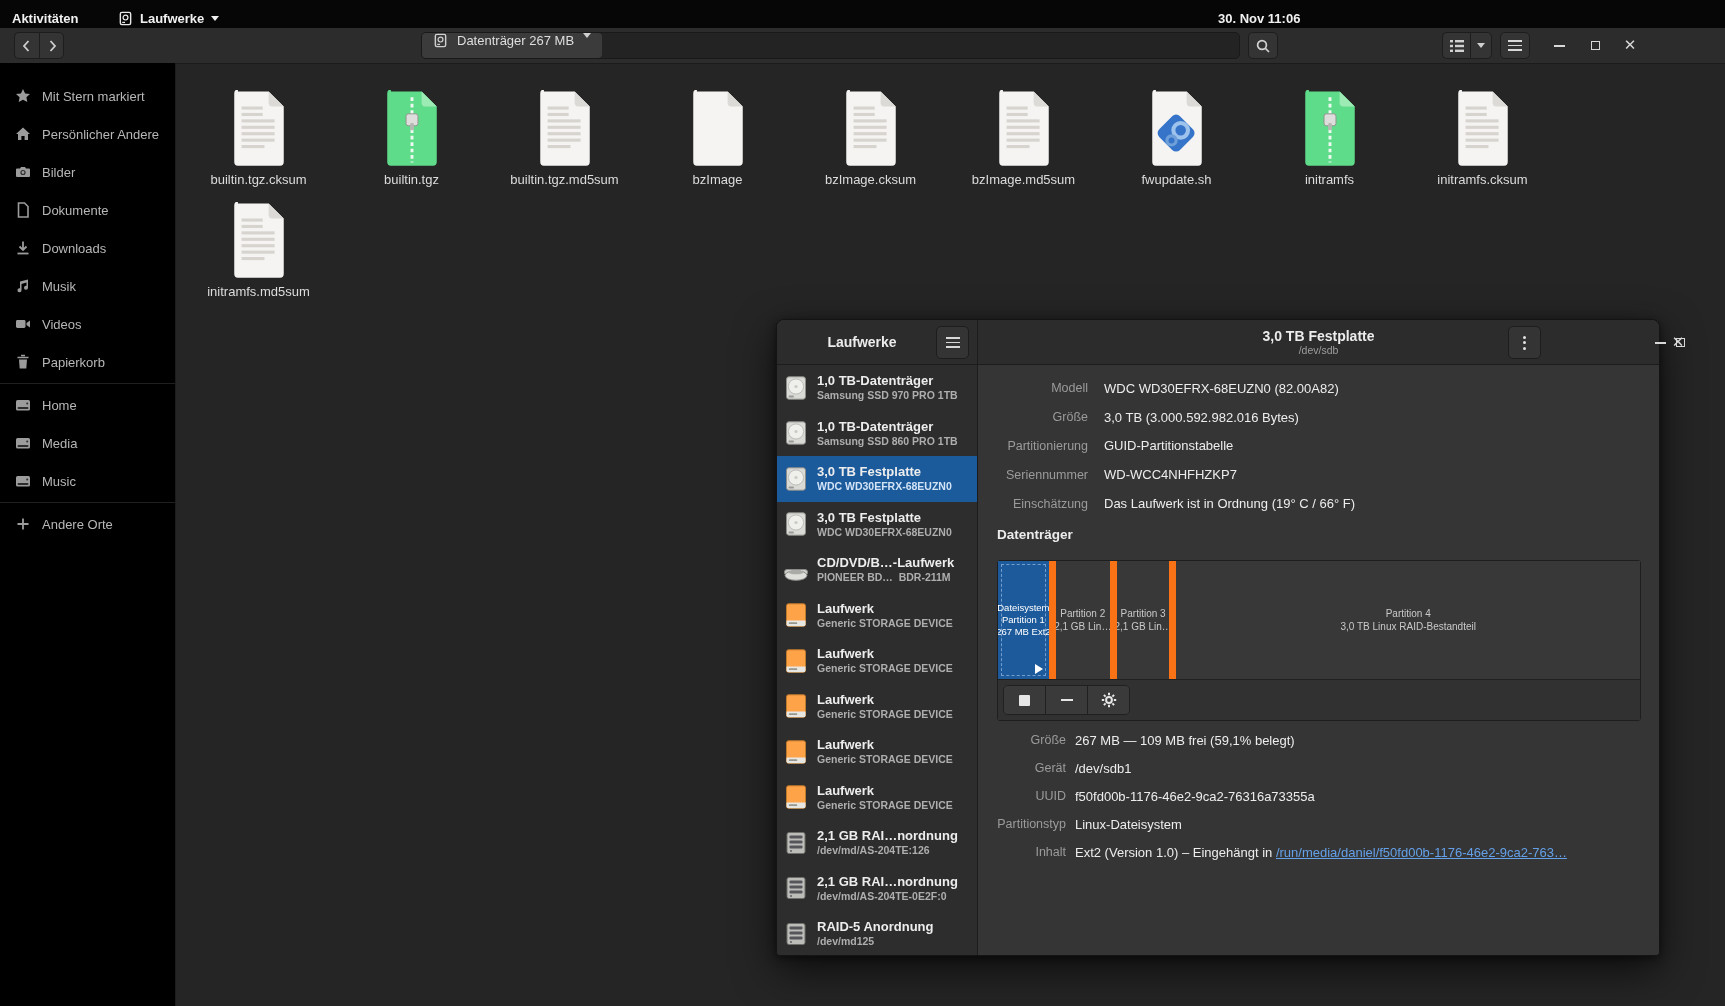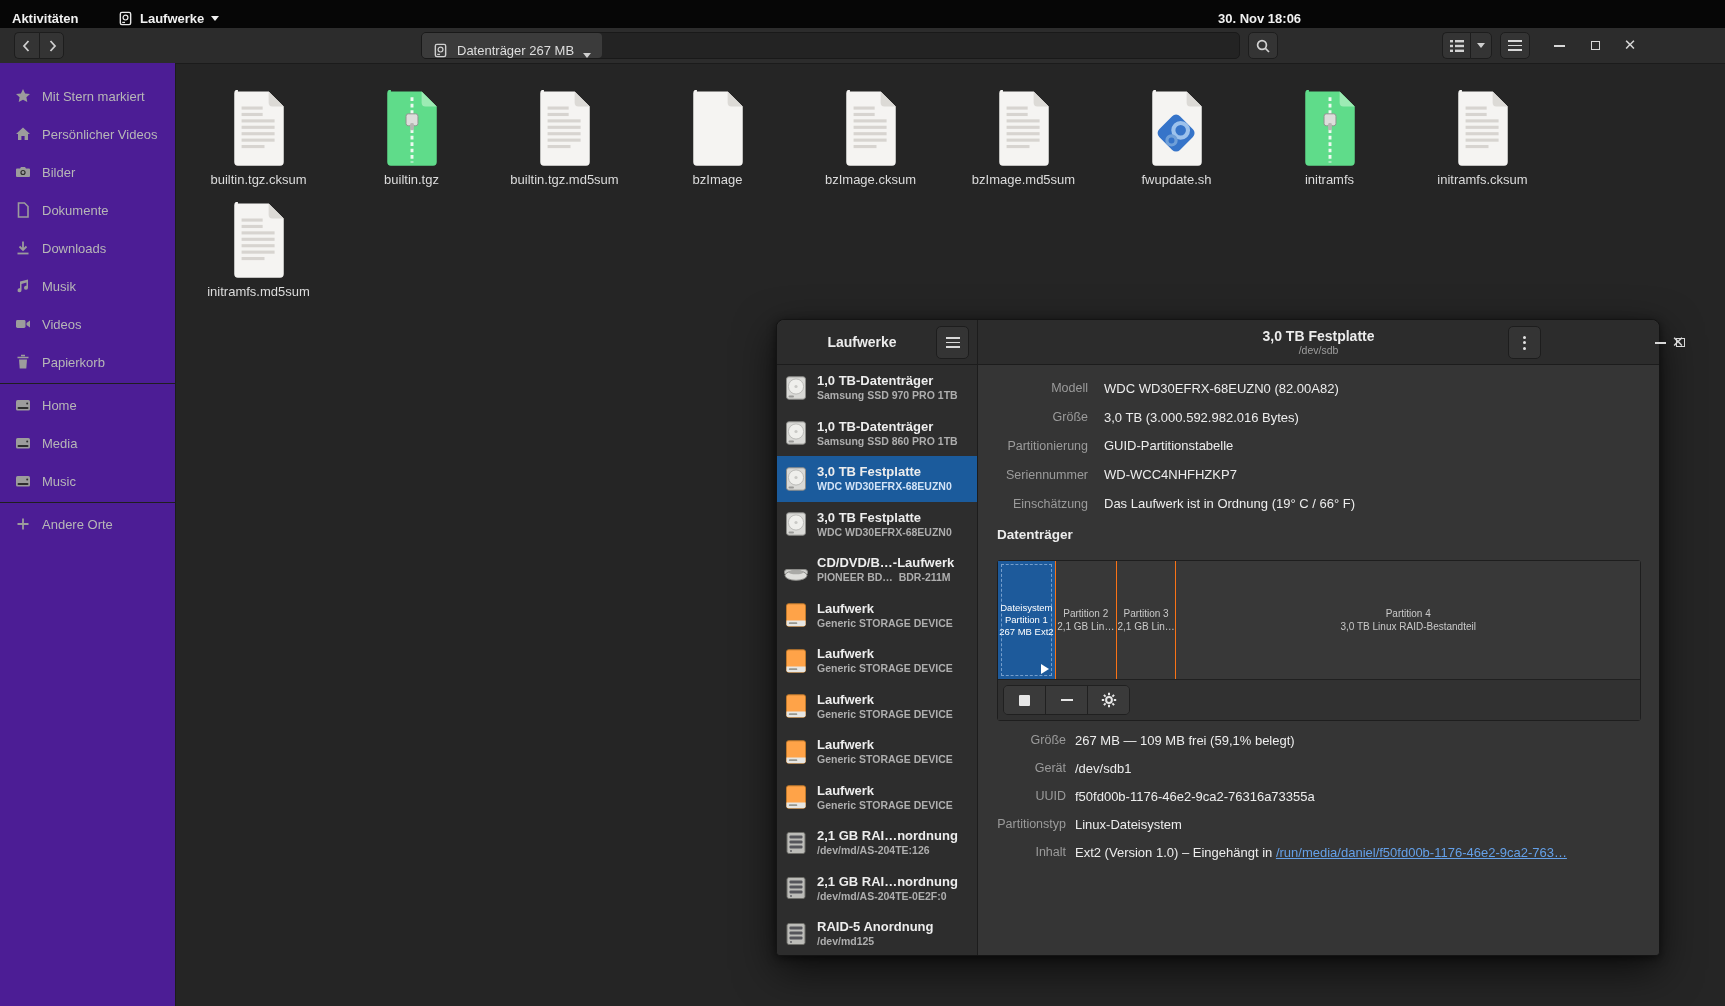--- a/index.html
+++ b/index.html
@@ -15,34 +15,34 @@
   .caret.w{border-top-color:#f0f0f0;}
   
   .fm-header{position:absolute;left:0;top:28px;width:100%;height:35px;background:#2c2c2c;border-bottom:1px solid #1b1b1b;}
   .btn{background:#343434;border:1px solid #1d1d1d;border-radius:5px;display:flex;align-items:center;justify-content:center;box-sizing:border-box;}
   .navpair{position:absolute;left:14px;top:4px;height:27px;display:flex;}
   .navpair .btn{width:25px;height:27px;border-radius:0;}
   .navpair .btn:first-child{border-radius:5px 0 0 5px;border-right:none;}
   .navpair .btn:last-child{border-radius:0 5px 5px 0;}
   .pathbar{position:absolute;left:421px;top:4px;width:819px;height:27px;background:#232323;border:1px solid #191919;
            border-radius:5px;display:flex;align-items:center;box-sizing:border-box;}
-  .path-btn{height:25px;padding:0 11px;background:#3b3b3b;border-radius:4px;display:flex;align-items:flex-end;gap:9px;
+  .path-btn{height:25px;padding:0 11px;background:#3b3b3b;border-radius:4px;display:flex;align-items:flex-start;gap:9px;
             color:#dedede;font-size:13px;}
   .loc-entry{flex:1;height:100%;}
   .sq-btn{position:absolute;top:4px;width:30px;height:27px;}
   .viewpair{position:absolute;left:1442px;top:4px;height:27px;display:flex;}
   .viewpair .btn{height:27px;border-radius:0;}
   .viewpair .btn:first-child{width:28px;border-radius:5px 0 0 5px;border-right:none;}
   .viewpair .btn:last-child{width:22px;border-radius:0 5px 5px 0;}
   .wc{position:absolute;top:0;height:35px;display:flex;align-items:center;justify-content:center;width:18px;color:#d8d8d8;}
   .glyph-min{width:11px;height:2px;background:#d8d8d8;}
   .glyph-max{width:9px;height:9px;border:1.5px solid #d8d8d8;box-sizing:border-box;}
   .glyph-close{font-size:15px;line-height:15px;color:#d8d8d8;font-family:"DejaVu Sans",sans-serif;}
   
-  .sidebar{position:absolute;left:0;top:63px;width:176px;bottom:0;background:#4c1d95;border-right:1px solid #1c1c1c;
+  .sidebar{position:absolute;left:0;top:63px;width:176px;bottom:0;background:#000000;border-right:1px solid #1c1c1c;
            box-sizing:border-box;padding-top:14px;}
   .side-item{height:38px;display:flex;align-items:center;gap:11px;padding-left:15px;color:#b7b7b7;font-size:13px;}
   .side-sep{height:1px;background:#1f1f1f;margin:2px 0;}
   .sicon{width:16px;height:16px;flex:0 0 16px;display:flex;align-items:center;justify-content:center;}
   
   .files{position:absolute;left:182px;top:75px;display:grid;grid-template-columns:repeat(9,153px);grid-auto-rows:112px;}
   .file-cell{display:flex;flex-direction:column;align-items:center;padding-top:15px;box-sizing:border-box;}
   .ficon{width:62px;height:84px;}
   .flabel{margin-top:5px;font-size:13px;color:#dcdcdc;text-align:center;max-width:148px;line-height:15px;}
   
@@ -71,21 +71,21 @@
   .dl-sub{font-size:10.5px;color:#aeaeae;line-height:13px;white-space:pre;}
   .dev.sel .dl-sub{color:#d2e3f6;}
   .dl-main{flex:1;position:relative;background:#353535;border-radius:0 0 4px 0;}
   .d-details{position:absolute;left:14px;top:9px;display:grid;grid-template-columns:96px auto;column-gap:16px;grid-auto-rows:28.8px;}
   .d-details2{position:absolute;left:14px;top:361px;display:grid;grid-template-columns:74px auto;column-gap:9px;grid-auto-rows:28px;}
   .lab{color:#9b9b9b;font-size:12.5px;text-align:right;align-self:center;white-space:nowrap;}
   .val{color:#ededed;font-size:13px;align-self:center;white-space:nowrap;}
   .d-volhead{position:absolute;left:19px;top:162px;font-size:13.5px;font-weight:bold;color:#ececec;text-align:center;}
   .d-frame{position:absolute;left:19px;top:195px;width:644px;border:1px solid #1e1e1e;border-radius:3px;box-sizing:border-box;}
   .d-bar{height:118px;display:flex;background:#383838;}
-  .pseg{border-right:1px solid #f97316;box-sizing:border-box;display:flex;flex-direction:column;align-items:center;
+  .pseg{border-right:7px solid #f97316;box-sizing:border-box;display:flex;flex-direction:column;align-items:center;
         justify-content:center;position:relative;overflow:hidden;}
   .pseg:last-child{border-right:none;}
   .pline{font-size:10px;line-height:13.5px;color:#c9c9c9;white-space:nowrap;}
   .pseg.sel{background:#1d5a9b;}
   .pseg.sel .pline{color:#fff;font-size:9.5px;line-height:12px;}
   .psel-border{position:absolute;left:3px;top:3px;right:3px;bottom:3px;border:1px dashed rgba(190,215,245,.55);pointer-events:none;}
   .mounted{position:absolute;right:6px;bottom:5px;width:0;height:0;border-top:5px solid transparent;
            border-bottom:5px solid transparent;border-left:8px solid #fff;}
   .d-vtools{height:40px;border-top:1px solid #202020;background:#313131;display:flex;align-items:center;padding-left:5px;}
   .linked{display:inline-flex;border:1px solid #202020;border-radius:5px;overflow:hidden;}
@@ -231,21 +231,21 @@
 
   <div class="topbar">
     <span class="tb-activities">Aktivitäten</span>
     <span class="tb-app">
       <svg width="15" height="15" style="--si:#e8e8e8">
           <use href="#i-disk16"></use>
         </svg>
       <span>Laufwerke</span>
       <span class="caret w"></span>
     </span>
-    <span class="tb-clock">30. Nov 18:06</span>
+    <span class="tb-clock">30. Nov 11:06</span>
   </div>
 
   <div class="fm-header">
     <div class="navpair">
       <div class="btn">
           <svg width="16" height="16">
             <use href="#i-chevL"></use>
           </svg>
         </div>
       <div class="btn">
@@ -305,21 +305,21 @@
           </svg>
         </span>
       <span>Mit Stern markiert</span>
       </div>
     <div class="side-item">
       <span class="sicon">
           <svg width="16" height="16">
             <use href="#i-home16"></use>
           </svg>
         </span>
-      <span>Persönlicher Videos</span>
+      <span>Persönlicher Andere</span>
       </div>
     <div class="side-item">
       <span class="sicon">
           <svg width="16" height="16">
             <use href="#i-cam16"></use>
           </svg>
         </span>
       <span>Bilder</span>
       </div>
     <div class="side-item">

